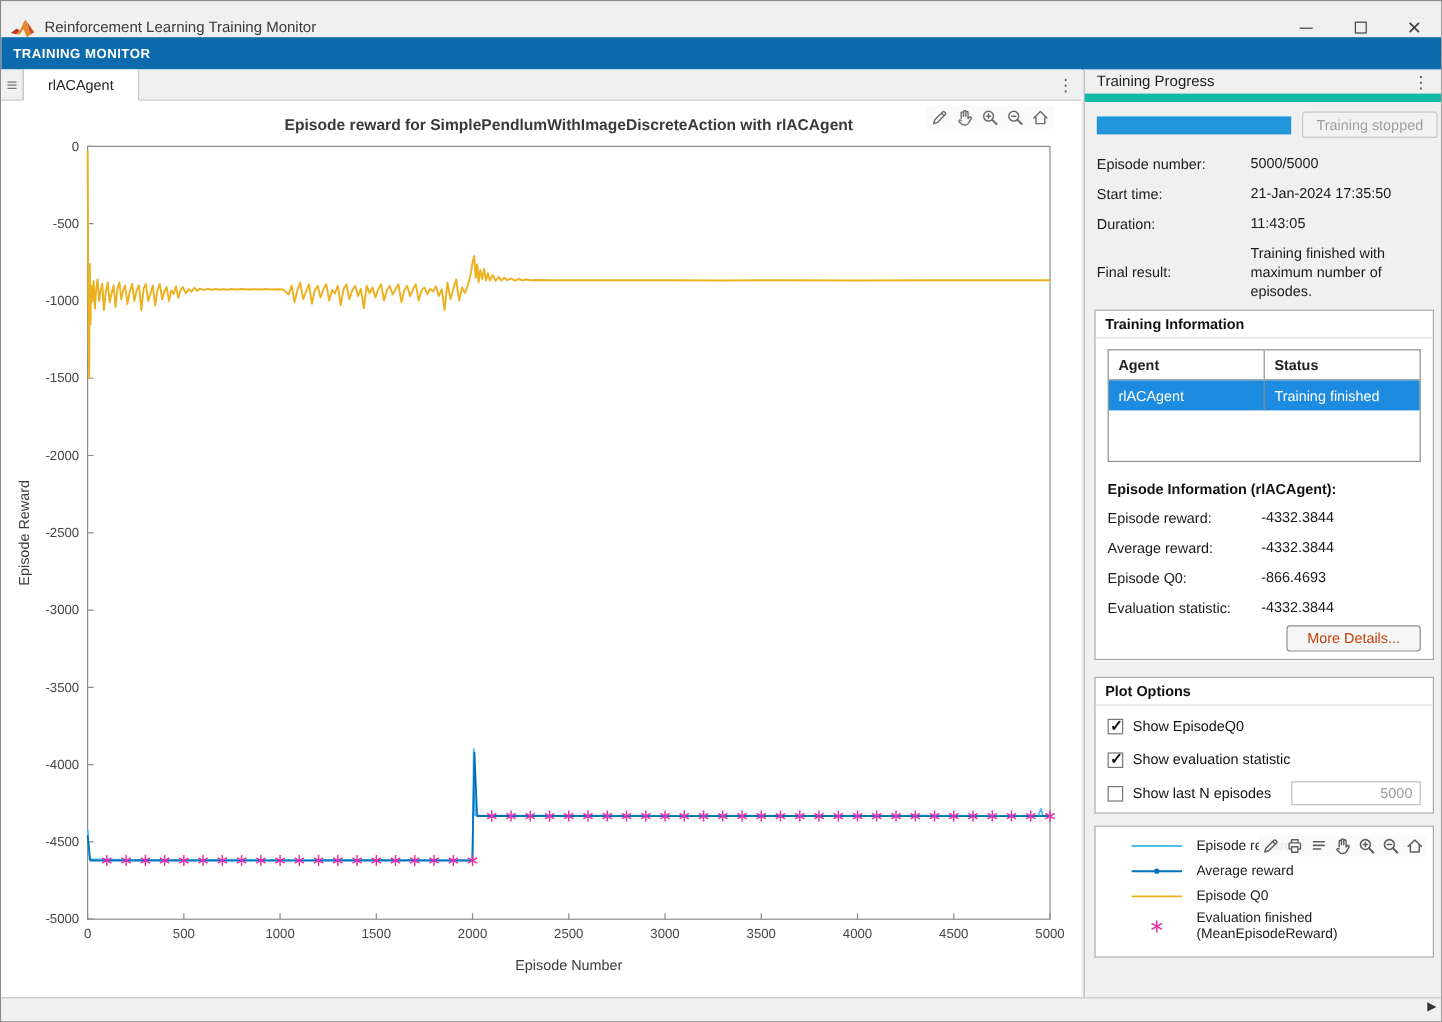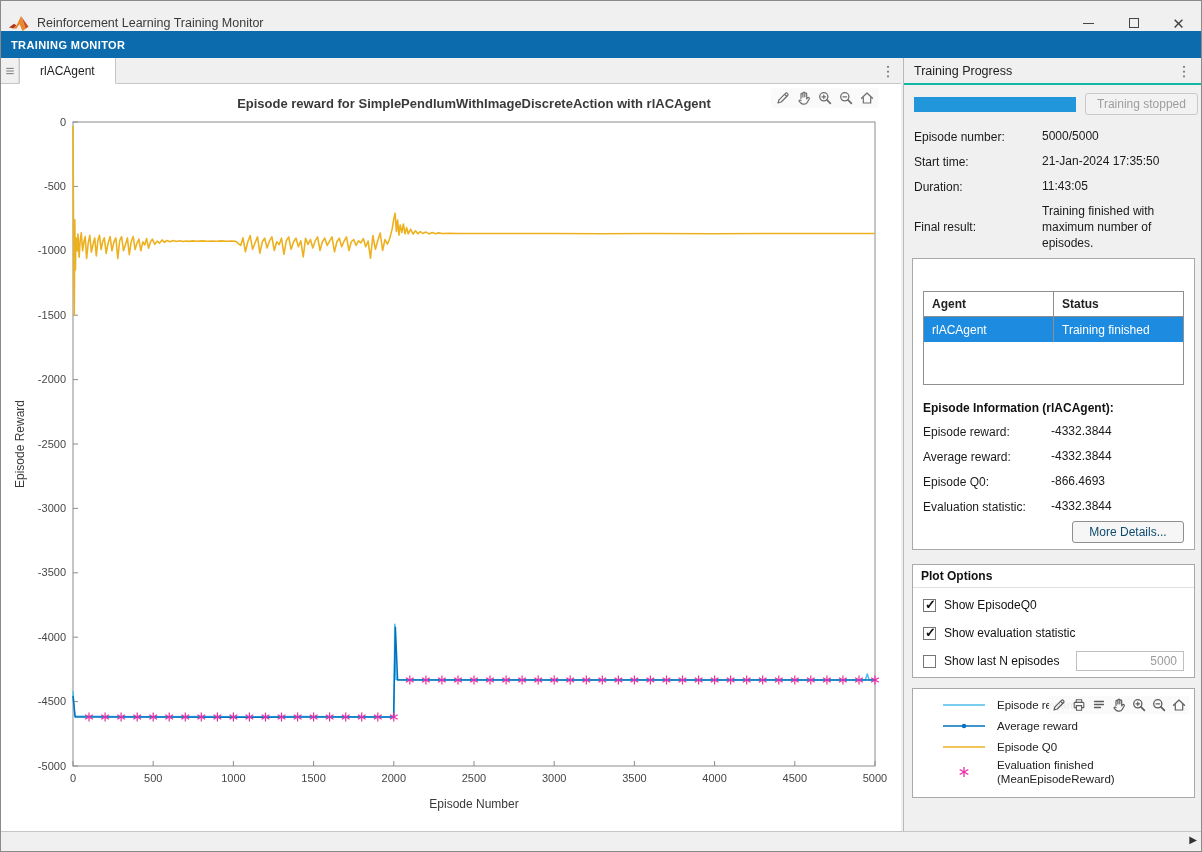--- a/index.html
+++ b/index.html
@@ -40,21 +40,21 @@
     color:#555;font-size:14px;}
 
   
   .plot-area{position:absolute;top:26px;left:0;right:0;bottom:0;background:#fff;}
   #chart{position:absolute;left:6px;top:2px;}
   .axes-toolbar{position:absolute;top:4px;right:22px;display:flex;gap:5px;align-items:center;
     background:rgba(250,250,250,.95);border-radius:3px;padding:2px 4px;color:#6e6e6e;}
   .tb-icon{width:16px;height:16px;display:block;}
 
   
-  .right-header{position:absolute;top:0;left:0;right:0;height:27px;border-bottom:2px solid #14b8a6;
+  .right-header{position:absolute;top:0;left:0;right:0;height:27px;border-bottom:7px solid #14b8a6;
     display:flex;align-items:center;padding:0 10px;font-size:12.5px;color:#222;}
   .panel-kebab{margin-left:auto;color:#555;font-size:14px;}
   .pbar-track{position:absolute;left:10px;top:39px;width:162px;height:15px;background:#e4e4e4;}
   .pbar-fill{height:100%;background:#2196DB;}
   .stop-btn{position:absolute;left:181px;top:35px;width:113px;height:22px;background:#f2f2f2;
     border:1px solid #c9c9c9;border-radius:3px;color:#9e9e9e;font-size:12px;
     display:flex;align-items:center;justify-content:center;}
   .info-rows{position:absolute;left:10px;top:70px;right:6px;}
   .irow{display:flex;align-items:center;margin-bottom:8px;min-height:17px;}
   .irow .lbl{flex:0 0 128px;color:#1a1a1a;}
@@ -71,21 +71,21 @@
   .t-row.header{font-weight:bold;border-bottom:1px solid #8f8f8f;}
   .t-cell{flex:1;padding:0 8px;display:flex;align-items:center;}
   .t-cell + .t-cell{border-left:1px solid #8f8f8f;}
   .t-row.selected{background:#1C8BE0;color:#fff;}
   .t-filler{height:42px;}
 
   .ep-heading{position:absolute;left:10px;top:142px;font-weight:bold;font-size:12px;color:#111;}
   .ep-rows{position:absolute;left:10px;top:164px;right:10px;}
   .ep-rows .irow{margin-bottom:8px;}
   .more-btn{position:absolute;right:10px;top:262px;width:112px;height:22px;background:#f6f6f6;
-    border:1px solid #8f8f8f;border-radius:3px;font-size:12px;color:#0c4a6e;
+    border:1px solid #8f8f8f;border-radius:3px;font-size:12px;color:#c2410c;
     display:flex;align-items:center;justify-content:center;}
 
   .opt-rows{position:absolute;left:0;top:26px;right:0;}
   .opt-row{display:flex;align-items:center;height:28px;padding:0 10px;font-size:12px;color:#111;}
   .cbx{width:13px;height:13px;border:1px solid #767676;background:#fff;margin-right:8px;position:relative;flex:0 0 auto;}
   .cbx.checked::after{content:"\2713";position:absolute;left:1px;top:-3px;font-size:13px;font-weight:bold;color:#111;}
   .nep-input{margin-left:auto;width:108px;height:20px;border:1px solid #bfbfbf;background:#fff;
     color:#9b9b9b;font-size:12px;text-align:right;padding:0 6px;font-family:"Liberation Sans",sans-serif;}
 
   .legend-entries{position:absolute;left:28px;top:6px;right:4px;}
@@ -420,20 +420,21 @@
           <span class="lbl">Duration:</span>
           <span class="val">11:43:05</span>
         </div>
         <div class="irow">
           <span class="lbl">Final result:</span>
           <span class="val">Training finished with maximum number of episodes.</span>
         </div>
       </div>
 
     <div class="panel p-training">
+      <div class="panel-title">Training Information</div>
       <div class="agents-table" id="agents-table">
           <div class="t-row header">
             <div class="t-cell">Agent</div>
             <div class="t-cell">Status</div>
           </div>
           <div class="t-row selected">
             <div class="t-cell">rlACAgent</div>
             <div class="t-cell">Training finished</div>
           </div>
           <div class="t-filler"></div>

